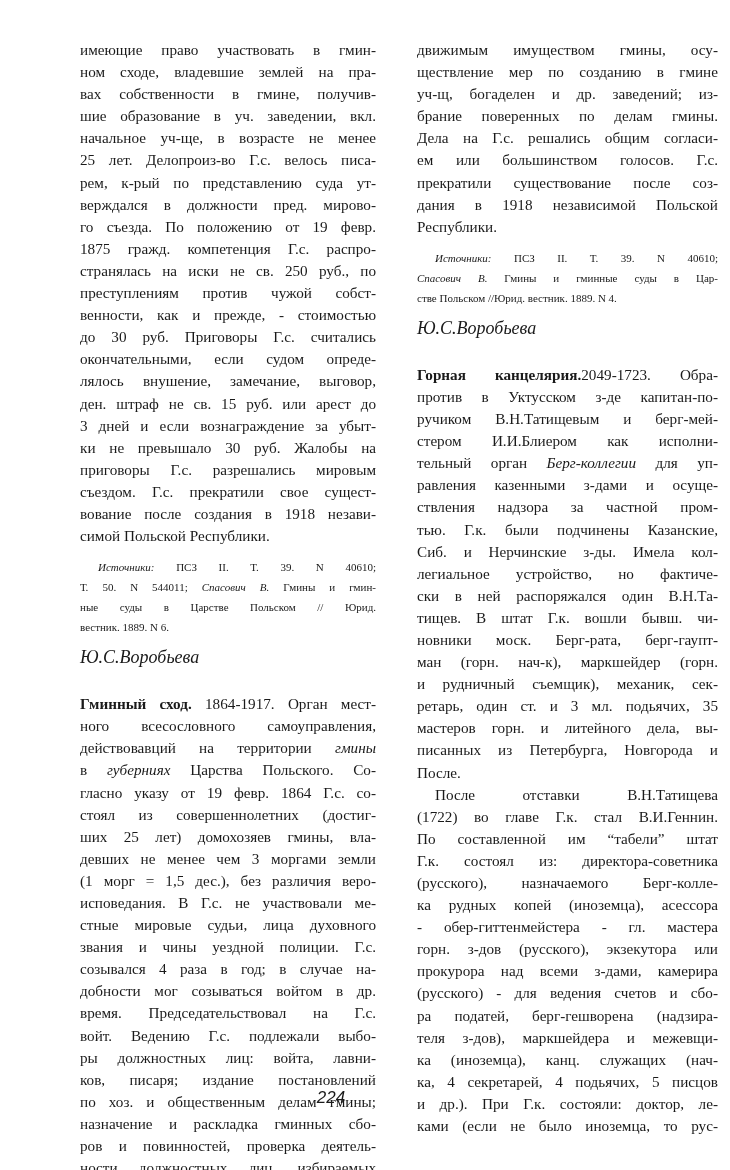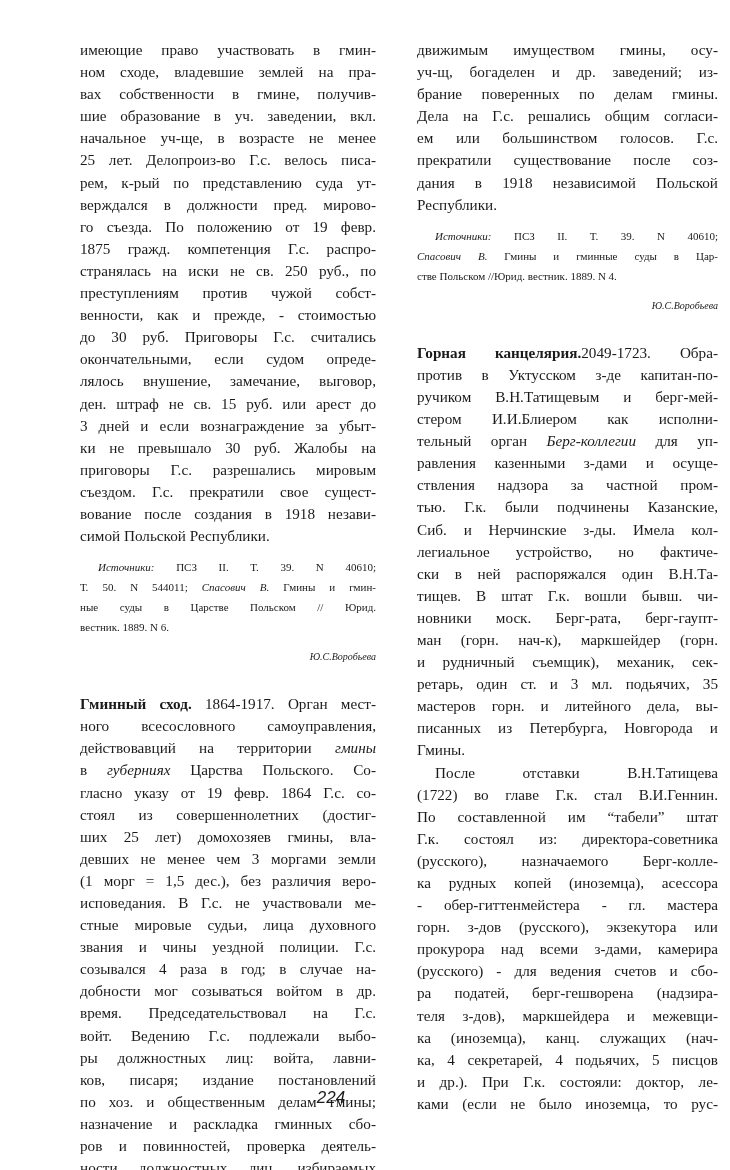--- a/index.html
+++ b/index.html
@@ -16,21 +16,21 @@
   .line {
     display: block; white-space: nowrap; text-align: justify;
     text-align-last: justify; height: 22.1px; overflow: visible;
   }
   .line.last { text-align-last: left; }
   .line.indent { padding-left: 18px; }
   .src { font-size: 11px; line-height: 20px; }
   .src .line { height: 20px; }
   .gap-s { height: 10px; }
   .gap-l { height: 26px; }
-  .author { display: block; text-align: right; font-style: italic; font-size: 10px; line-height: 20px; }
+  .author { display: block; font-style: italic; font-size: 18px; line-height: 20px; }
   .it { font-style: italic; }
   .b { font-weight: bold; }
   .page-num {
     position: absolute; left: 0; width: 662px; top: 1088px; text-align: center;
     font-style: italic; font-size: 17px; font-family: "Liberation Sans", sans-serif;
   }
 </style>
 </head>
 <body>
 
@@ -97,20 +97,21 @@
     <span class="line">назначение и раскладка гминных сбо-</span>
     <span class="line">ров и повинностей, проверка деятель-</span>
     <span class="line">ности должностных лиц, избираемых</span>
 
   </div>
 </div>
 
 <div class="col col-right">
   <div>
     <span class="line">движимым имуществом гмины, осу-</span>
+    <span class="line">ществление мер по созданию в гмине</span>
     <span class="line">уч-щ, богаделен и др. заведений; из-</span>
     <span class="line">брание поверенных по делам гмины.</span>
     <span class="line">Дела на Г.с. решались общим согласи-</span>
     <span class="line">ем или большинством голосов. Г.с.</span>
     <span class="line">прекратили существование после соз-</span>
     <span class="line">дания в 1918 независимой Польской</span>
     <span class="line last">Республики.</span>
   </div>
 
   <div class="gap-s"></div>
@@ -137,21 +138,21 @@
     <span class="line">Сиб. и Нерчинские з-ды. Имела кол-</span>
     <span class="line">легиальное устройство, но фактиче-</span>
     <span class="line">ски в ней распоряжался один В.Н.Та-</span>
     <span class="line">тищев. В штат Г.к. вошли бывш. чи-</span>
     <span class="line">новники моск. Берг-рата, берг-гаупт-</span>
     <span class="line">ман (горн. нач-к), маркшейдер (горн.</span>
     <span class="line">и рудничный съемщик), механик, сек-</span>
     <span class="line">ретарь, один ст. и 3 мл. подьячих, 35</span>
     <span class="line">мастеров горн. и литейного дела, вы-</span>
     <span class="line">писанных из Петербурга, Новгорода и</span>
-    <span class="line last">Гмины.</span>
+    <span class="line last">После.</span>
 
     <span class="line indent">После отставки В.Н.Татищева</span>
     <span class="line">(1722) во главе Г.к. стал В.И.Геннин.</span>
     <span class="line">По составленной им “табели” штат</span>
     <span class="line">Г.к. состоял из: директора-советника</span>
     <span class="line">(русского), назначаемого Берг-колле-</span>
     <span class="line">ка рудных копей (иноземца), асессора</span>
     <span class="line">- обер-гиттенмейстера - гл. мастера</span>
     <span class="line">горн. з-дов (русского), экзекутора или</span>
     <span class="line">прокурора над всеми з-дами, камерира</span>

